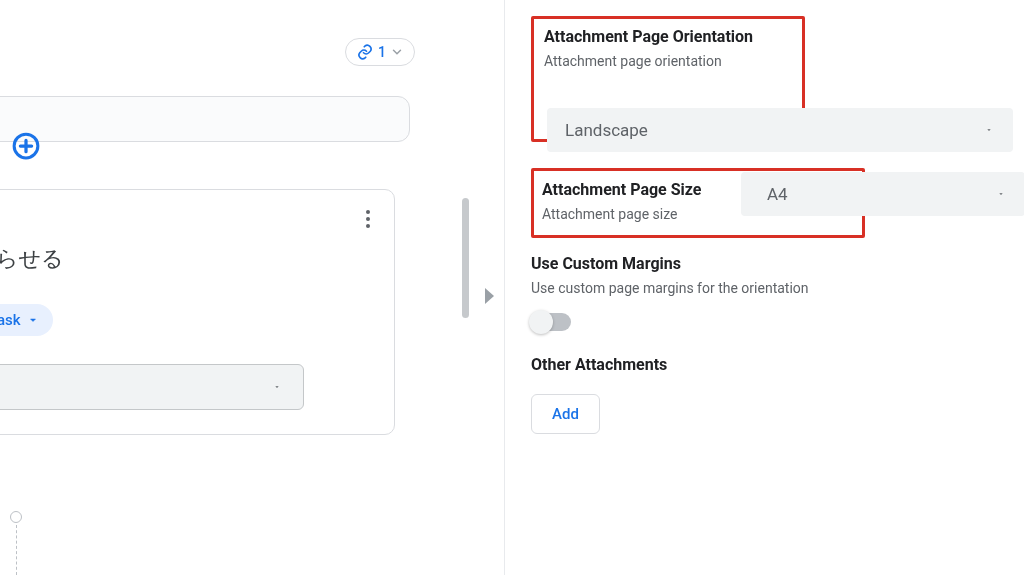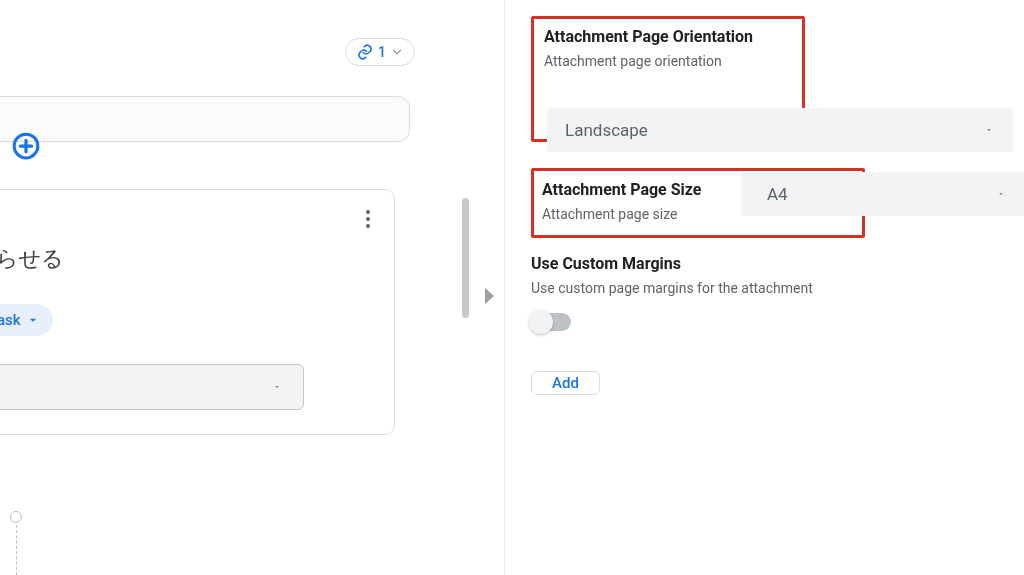--- a/index.html
+++ b/index.html
@@ -273,21 +273,21 @@
     background: #f1f3f4;
     border-radius: 50%;
     box-shadow: 0 1px 3px rgba(0,0,0,0.25);
   }
 
   .add-btn {
     margin-top: 16px;
     display: inline-flex;
     align-items: center;
     justify-content: center;
-    height: 24px;
+    height: 40px;
     padding: 0 20px;
     border: 1px solid #dadce0;
     border-radius: 6px;
     color: #1a73e8;
     font-size: 15px;
     font-weight: 500;
     background: #fff;
     cursor: pointer;
   }
 
@@ -379,25 +379,26 @@
     <div class="select-box inline">
       <span>A4</span>
       <svg class="caret" viewBox="0 0 24 24">
           <path d="M7 10l5 5 5-5z"></path>
         </svg>
     </div>
   </div>
 
   <div class="field-block">
     <div class="field-title">Use Custom Margins</div>
-    <div class="field-desc">Use custom page margins for the attachment</div>
+    <div class="field-desc">Use custom page margins for the orientation</div>
     <div class="toggle">
       <div class="knob"></div>
     </div>
   </div>
 
   <div class="field-block">
+    <div class="field-title">Other Attachments</div>
     <div class="add-btn">
       <span>Add</span>
     </div>
   </div>
 
 </div>
 
 </body></html>

